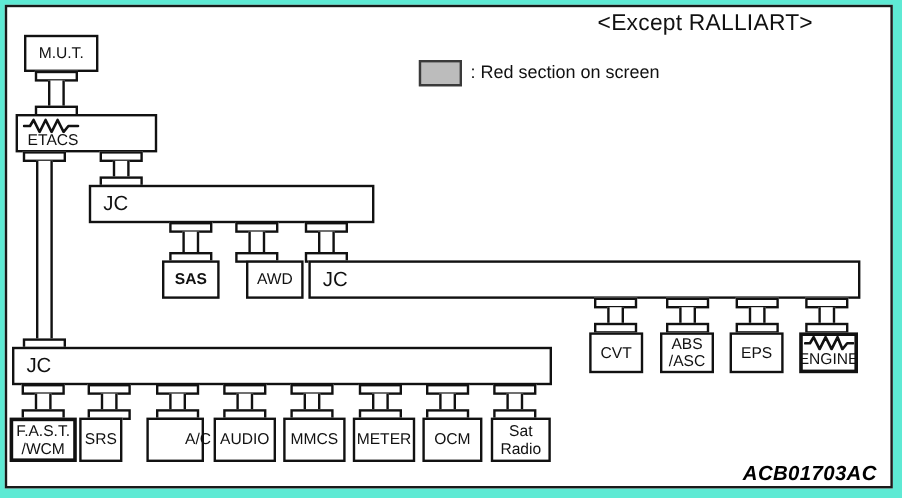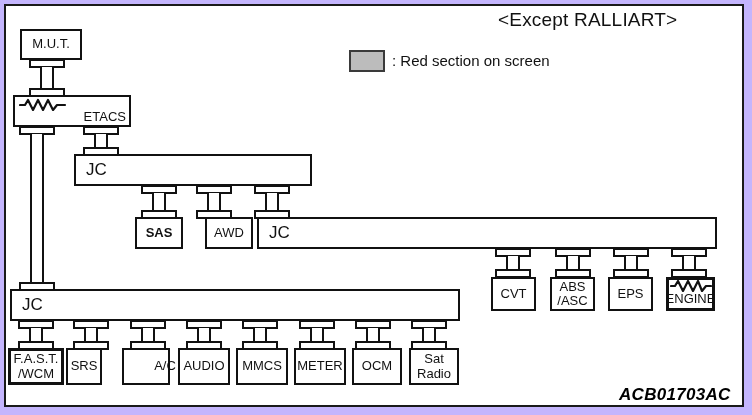--- a/index.html
+++ b/index.html
@@ -1,20 +1,20 @@
 <!DOCTYPE html>
 <html><head>
 <meta charset="utf-8">
 <style>
   html,body{margin:0;padding:0;background:#ffffff;}
   body{font-family:"Liberation Sans", sans-serif;}
   #canvas{
     position:relative;
     width:752px;height:415px;
-    background:#c4b5fd;
+    background:#5eead4;
     overflow:hidden;
   }
   
   #frame{
     position:absolute;left:4px;top:4px;
     width:740px;height:403px;
     border:2px solid #1a1a1a;
     box-sizing:border-box;
     background:#ffffff;
   }
@@ -120,21 +120,21 @@
 
   <div class="box center" style="left:20px;top:29px;width:62px;height:31px;">
     <span class="box-label">M.U.T.</span>
   </div>
 
   <div class="flange" style="left:29px;top:59px;width:36px;height:9px;"></div>
   <div class="wire" style="left:40px;top:67px;width:14px;height:22px;"></div>
   <div class="flange" style="left:29px;top:88px;width:36px;height:9px;"></div>
 
   <div class="box" style="left:13px;top:95px;width:118px;height:32px;">
-    <span class="box-label left" style="text-align:right;padding-top:13px;">ETACS</span>
+    <span class="box-label left" style="text-align:left;padding-top:13px;">ETACS</span>
   </div>
   <svg class="squiggle" style="left:19px;top:98px;" width="48" height="13" viewBox="0 0 48 13">
     <polyline points="1,7 6,7 9,2 14,12 19,2 24,12 29,2 34,12 38,7 46,7" fill="none" stroke="#111" stroke-width="2.2" stroke-linejoin="round" stroke-linecap="round"></polyline>
   </svg>
 
   <div class="flange" style="left:19px;top:126px;width:36px;height:9px;"></div>
   <div class="wire" style="left:30px;top:134px;width:14px;height:149px;"></div>
   <div class="flange" style="left:19px;top:282px;width:36px;height:9px;"></div>
 
   <div class="flange" style="left:83px;top:126px;width:36px;height:9px;"></div>

